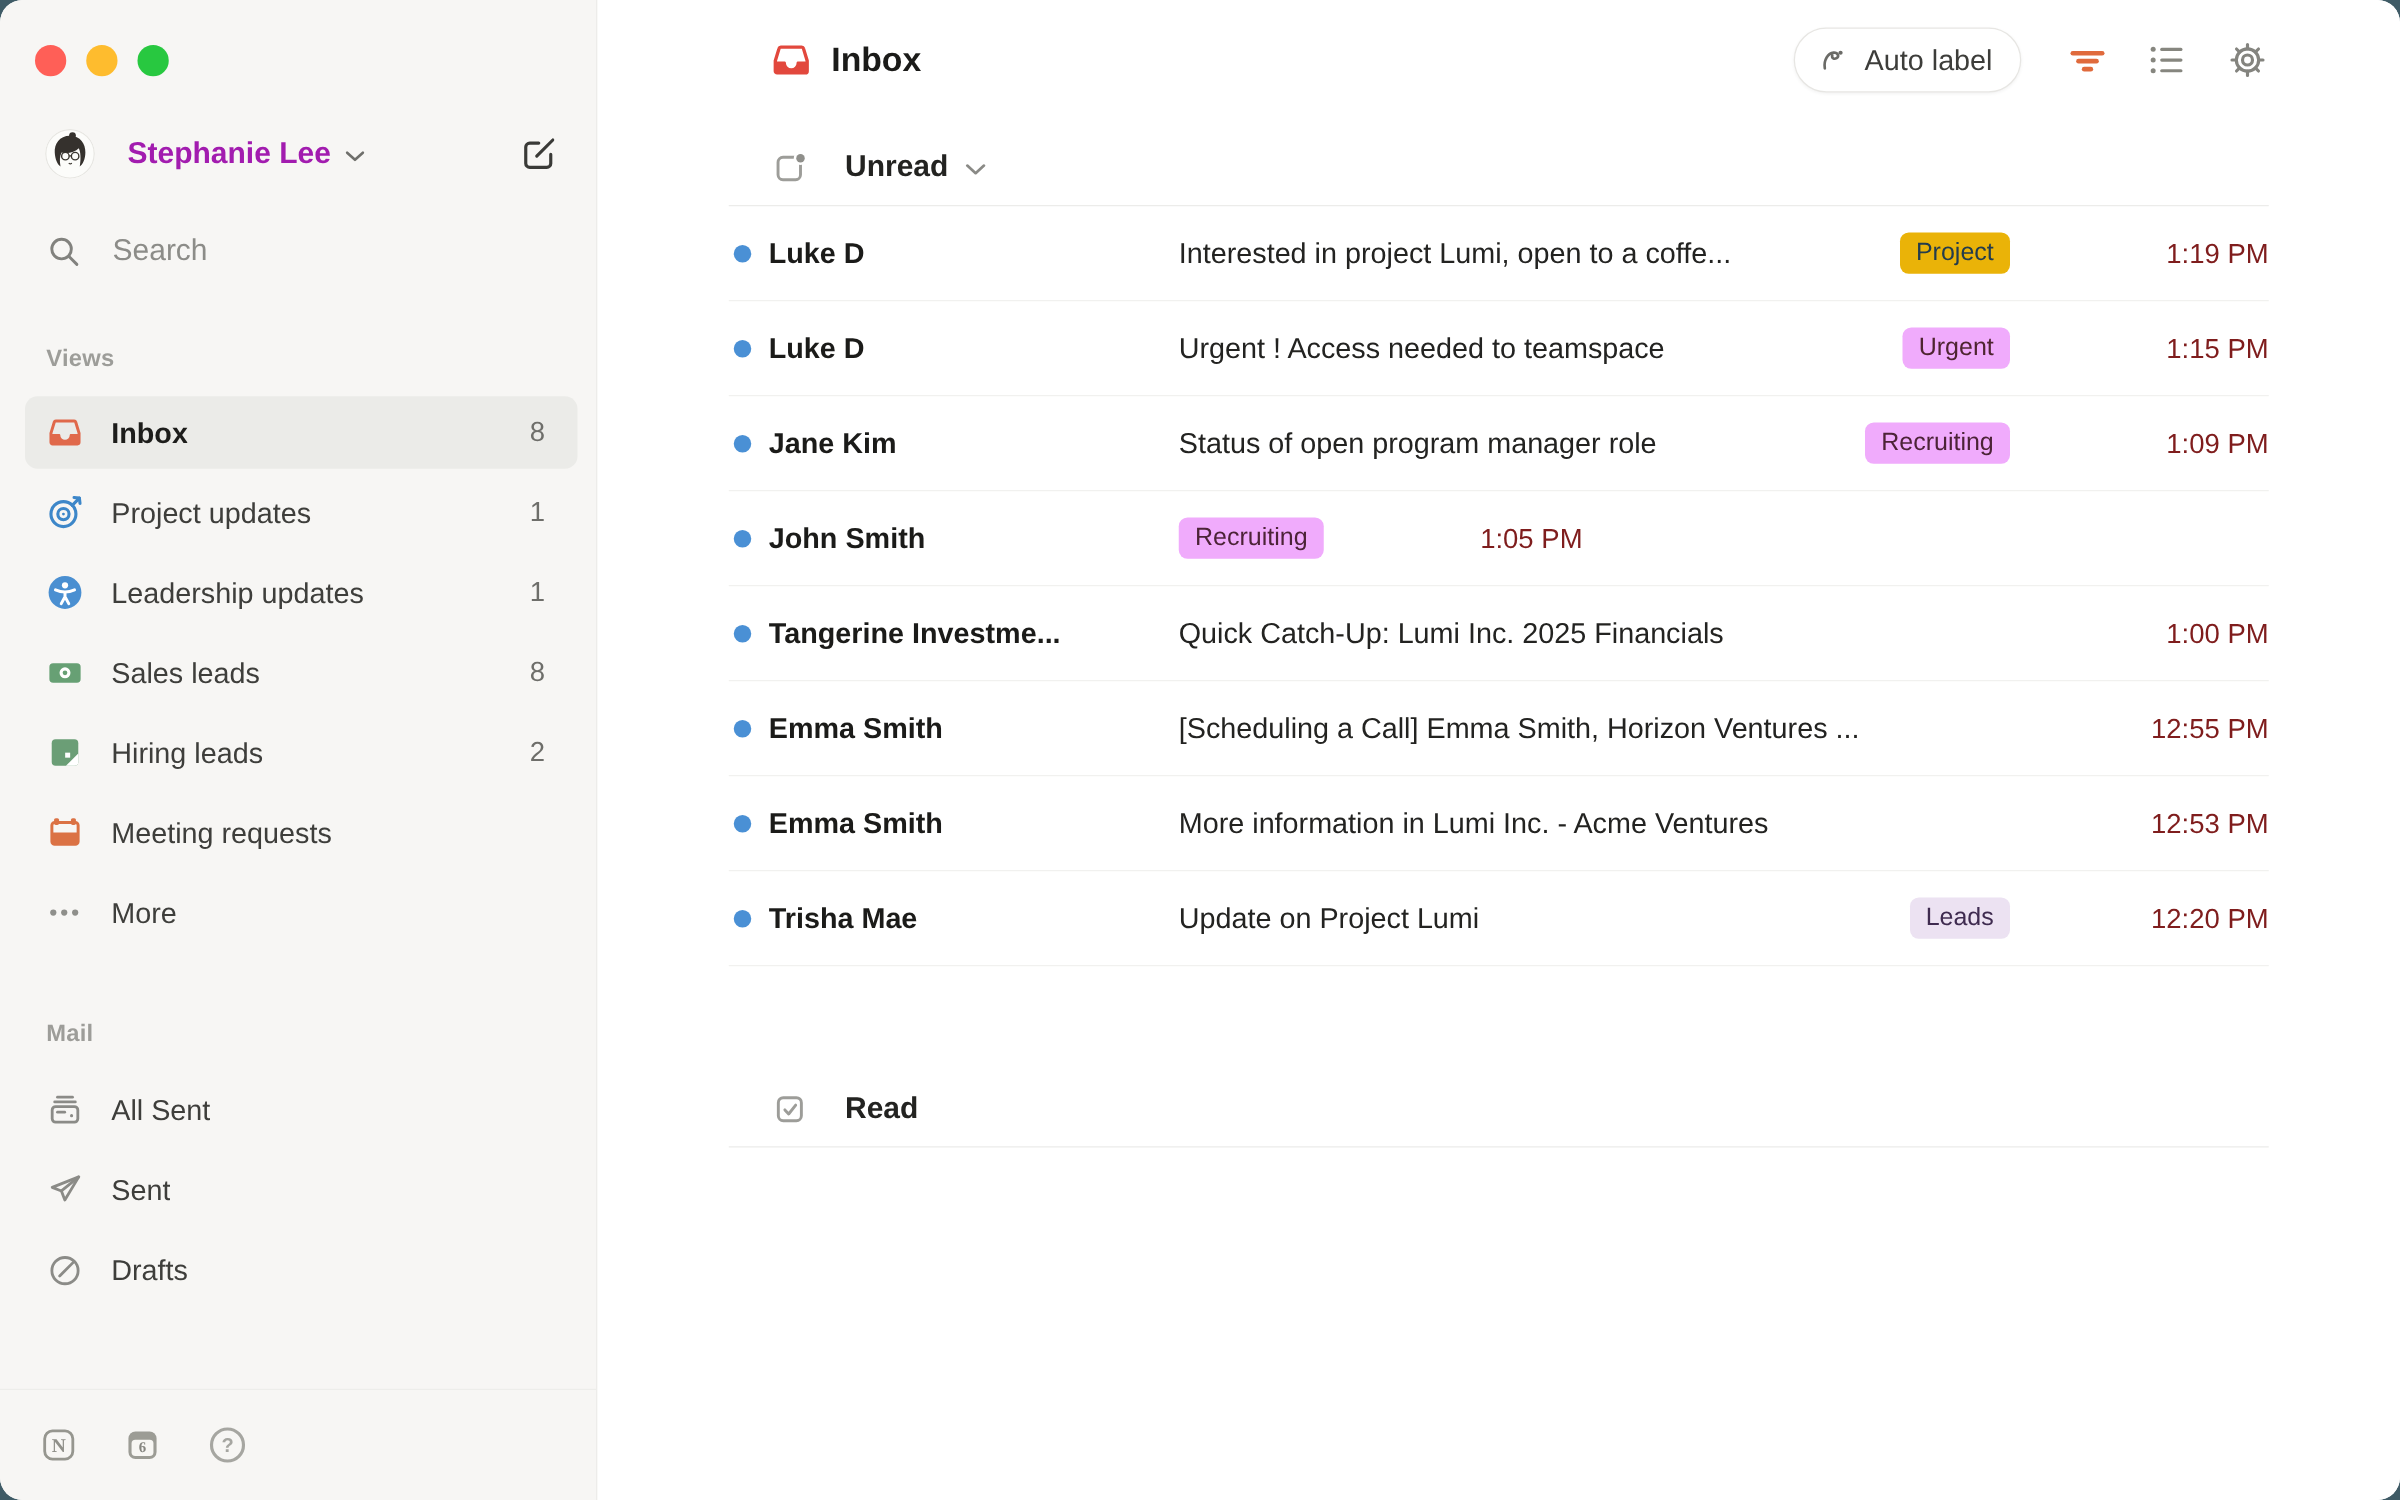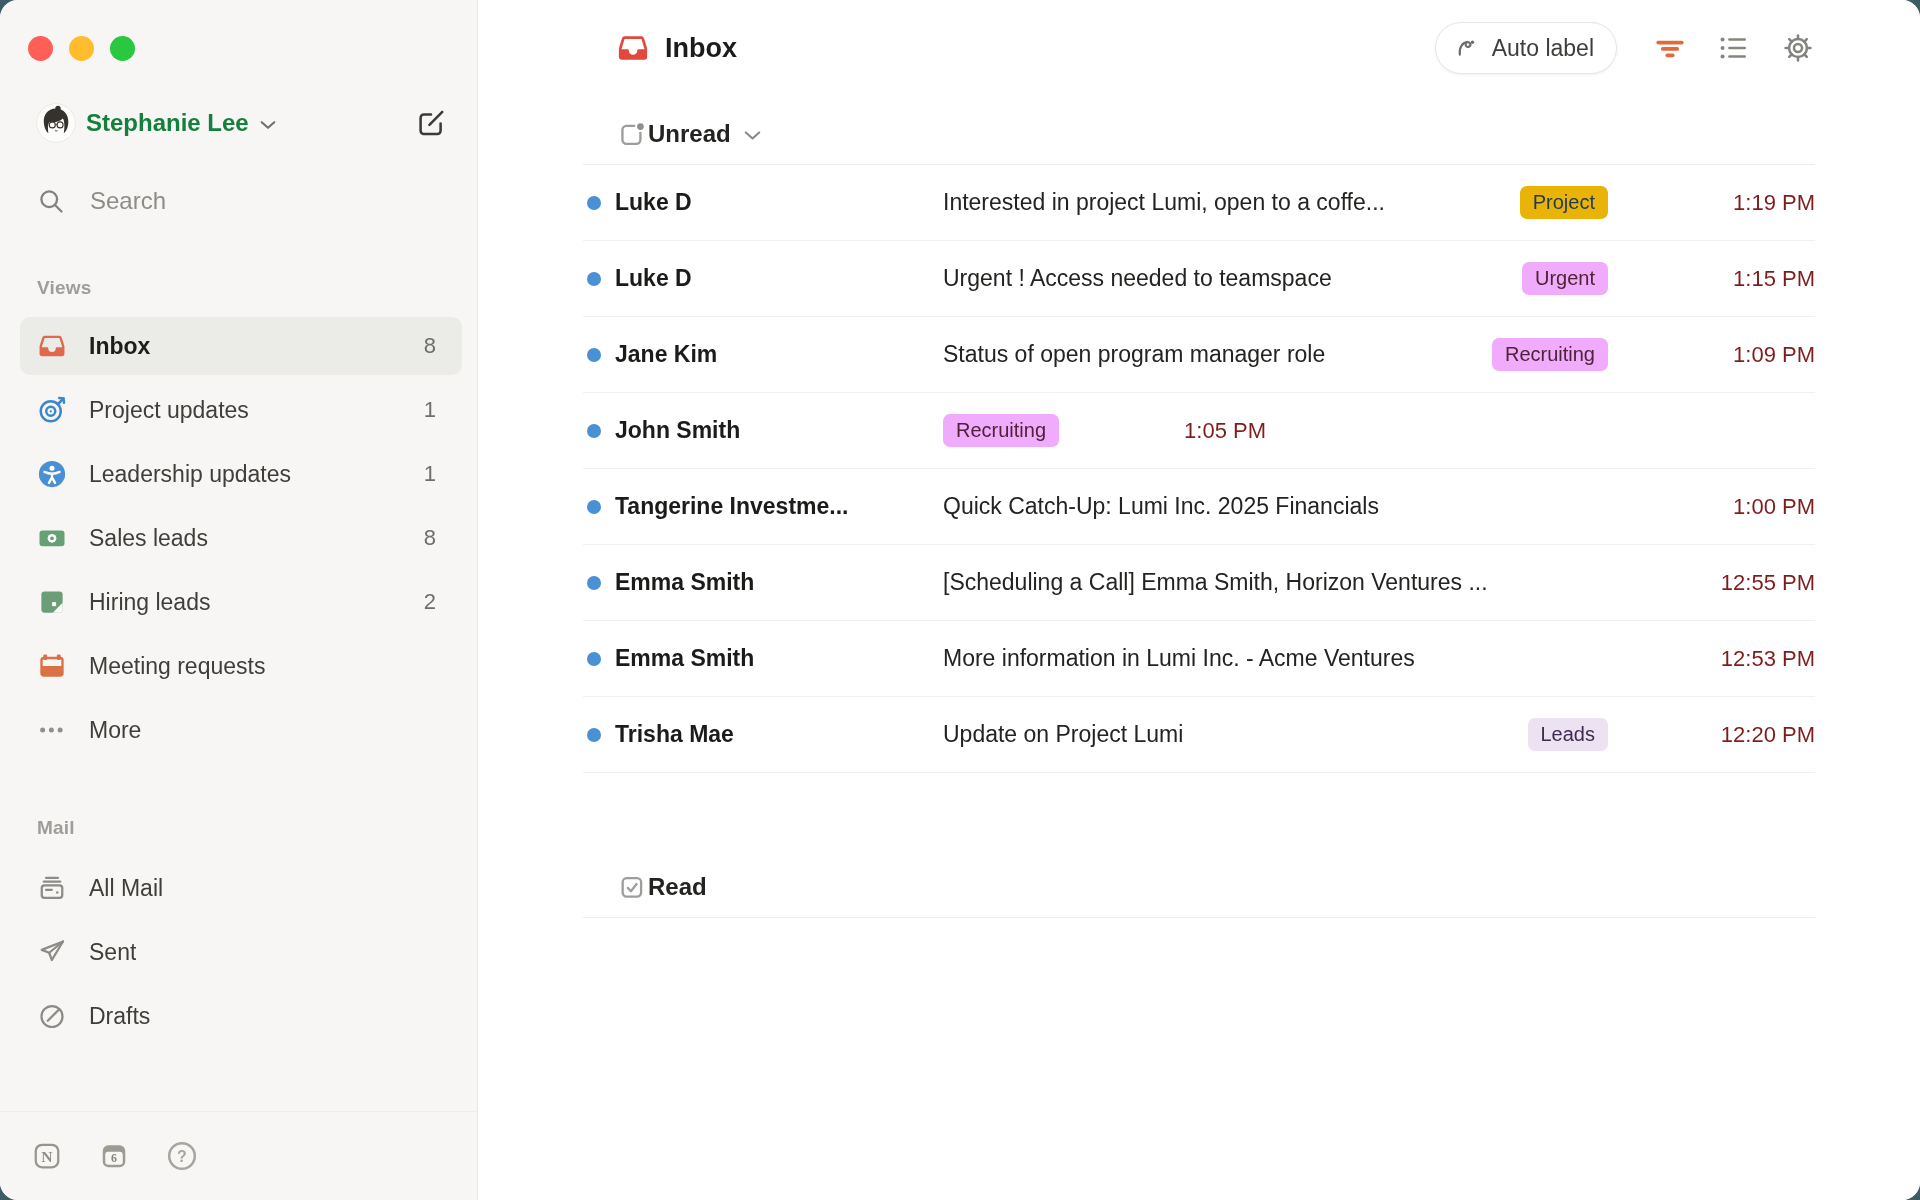--- a/index.html
+++ b/index.html
@@ -25,21 +25,21 @@
     display:flex; flex-direction:column;
   }
   .traffic { display:flex; gap:16px; padding:36px 0 0 28px; }
   .traffic span { width:25px; height:25px; border-radius:50%; display:block; }
   .tl-red { background:#ff5f57; }
   .tl-yellow { background:#febc2e; }
   .tl-green { background:#28c840; }
 
   .account-row { display:flex; align-items:center; margin:42px 30px 0 36px; height:40px; }
   .avatar { width:40px; height:40px; border-radius:50%; flex:0 0 40px; }
-  .account-name { font-size:24px; font-weight:600; color:#15803d; margin-left:10px; }
+  .account-name { font-size:24px; font-weight:600; color:#a21caf; margin-left:26px; }
   .account-chevron { margin-left:11px; margin-top:4px; }
   .compose-btn { margin-left:auto; width:32px; height:32px; display:flex; align-items:center; justify-content:center; }
 
   .search-row { display:flex; align-items:center; margin:40px 30px 0 37px; height:36px; }
   .search-label { font-size:24px; color:#8c8c88; margin-left:25px; }
 
   .section-label { font-size:19px; font-weight:600; color:#9d9d99; letter-spacing:.2px; margin:58px 0 0 37px; }
   .section-label.mail-label { margin-top:52px; }
 
   .nav { margin-top:18px; padding:0 15px 0 20px; }
@@ -86,21 +86,21 @@
   .icon-btn { width:34px; height:34px; display:flex; align-items:center; justify-content:center; }
   .icon-btn + .icon-btn { margin-left:30px; }
   .auto-label-btn + .icon-btn { margin-left:36px; }
 
   .list-section-header {
     display:flex; align-items:center;
     margin:40px 0 0 35px;
     padding-bottom:16px;
   }
   .list-section-wrap { border-bottom:1px solid #ececea; }
-  .section-title { font-size:24px; font-weight:600; color:#232321; margin-left:2px; }
+  .section-title { font-size:24px; font-weight:600; color:#232321; margin-left:30px; }
   .section-chevron { margin-left:13px; margin-top:3px; }
 
   .email-row {
     display:flex; align-items:center;
     height:76px;
     border-bottom:1px solid #f1f1ef;
     padding-left:4px;
   }
   .unread-dot { width:14px; height:14px; border-radius:50%; background:#4a90d5; flex:0 0 14px; }
   .sender {
@@ -273,21 +273,21 @@
       <div class="nav-item">
         <span class="nav-icon">
           <svg width="30" height="30" viewBox="0 0 24 24" fill="none" stroke="#8b8b87" stroke-width="1.8" stroke-linecap="round">
             <path d="M7.2 3.8 h9.6"></path>
             <path d="M5.4 6.8 h13.2"></path>
             <rect x="3.8" y="9.8" width="16.4" height="10" rx="2.2"></rect>
             <path d="M7.2 13.4 h4.6"></path>
             <circle cx="16.2" cy="15.6" r="1" fill="#8b8b87" stroke="none"></circle>
           </svg>
         </span>
-        <span class="nav-label">All Mail</span>
+        <span class="nav-label">All Sent</span>
       </div>
       <div class="nav-item">
         <span class="nav-icon">
           <svg width="30" height="30" viewBox="0 0 24 24" fill="none" stroke="#8b8b87" stroke-width="1.8" stroke-linejoin="round" stroke-linecap="round">
             <path d="M20.8 3.6 L3.8 10.3 L9.7 12.6 L11.9 18.4 Z"></path>
             <path d="M9.7 12.6 L20.8 3.6"></path>
           </svg>
         </span>
         <span class="nav-label">Sent</span>
       </div>

